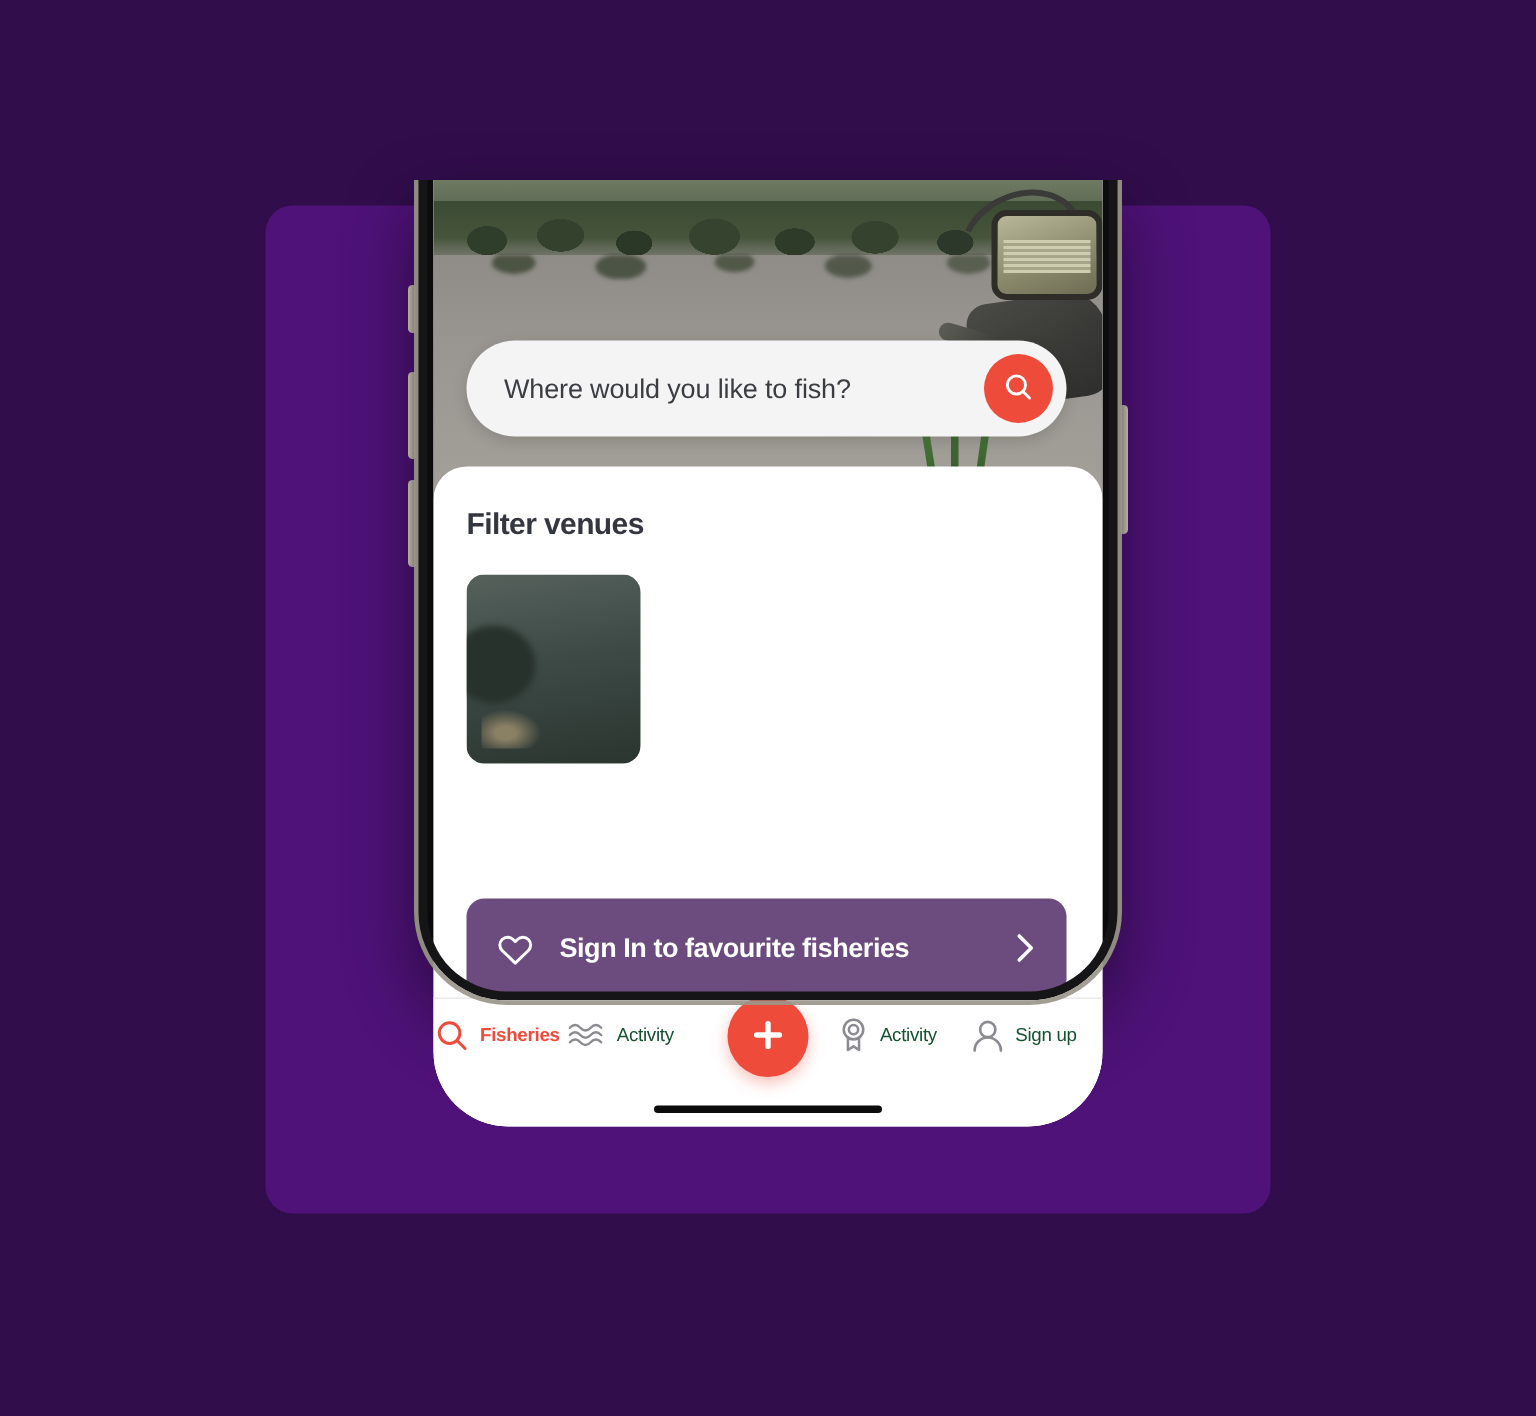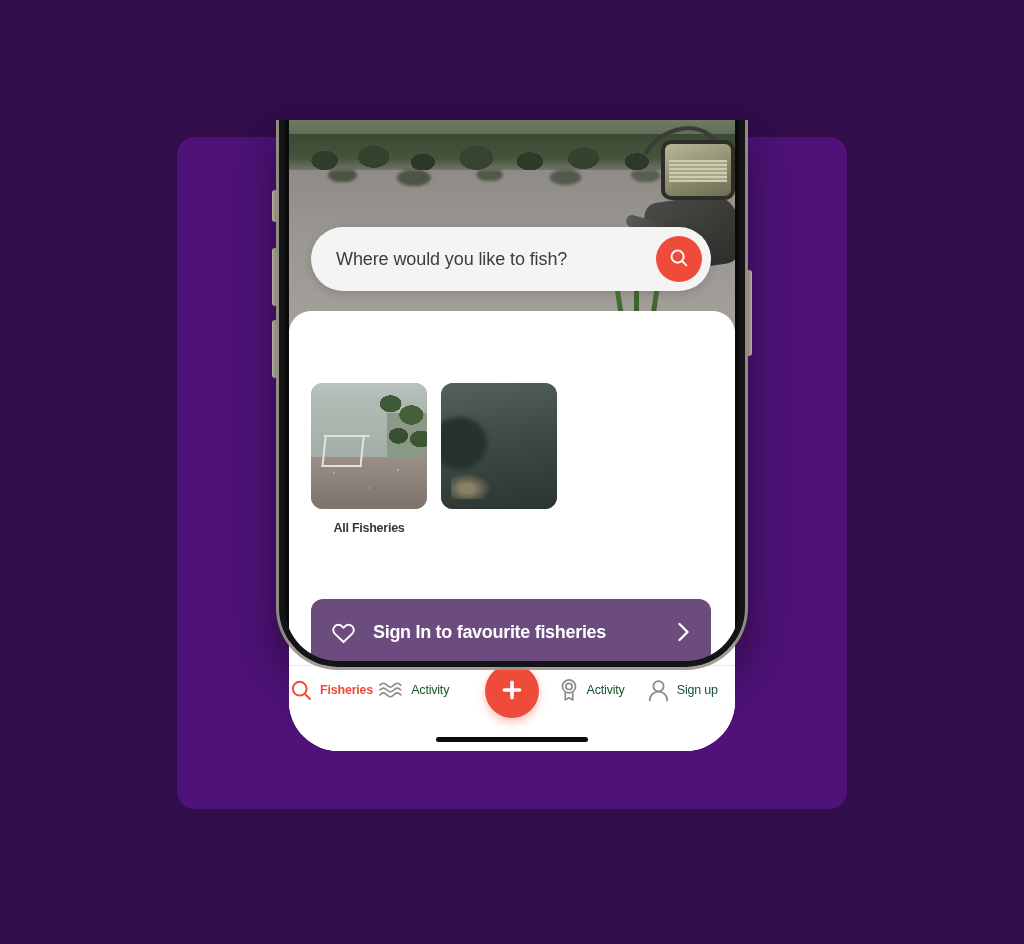--- a/index.html
+++ b/index.html
@@ -386,33 +386,24 @@
           <svg width="22" height="22" viewBox="0 0 24 24" fill="none" stroke="#ffffff" stroke-width="2.1" stroke-linecap="round">
             <circle cx="10.5" cy="10.5" r="6.6"></circle>
             <line x1="15.4" y1="15.4" x2="20" y2="20"></line>
           </svg>
         </span>
       </button>
     </div>
 
     <div class="sheet">
 
+      <div class="sheet-title">Filter venues</div>
 
       <div class="filters">
 
-        <div class="filter-card">
-          <div class="filter-thumb">
-            <div class="t1-sky"></div>
-              <div class="t1-water"></div>
-            <div class="t1-trees"></div>
-              <div class="t1-bank"></div>
-              <div class="t1-net"></div>
-          </div>
-          <div class="filter-label">All Fisheries</div>
-        </div>
 
 
 
         <div class="filter-card">
           <div class="filter-thumb">
             <div class="t4-bg"></div>
               <div class="t4-blob"></div>
               <div class="t4-light"></div>
           </div>
           <div class="filter-label"></div>

